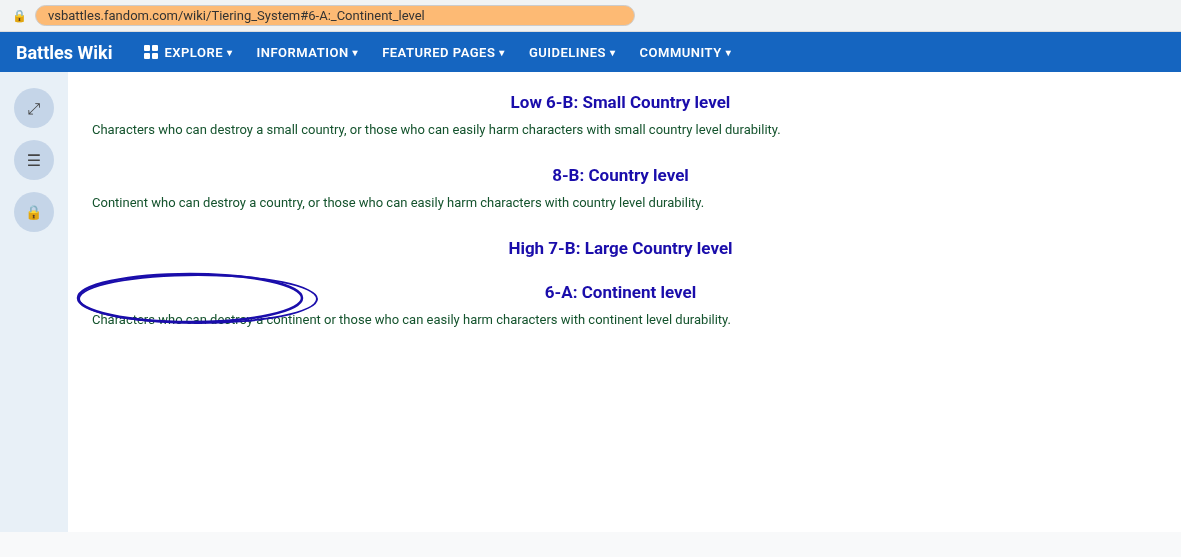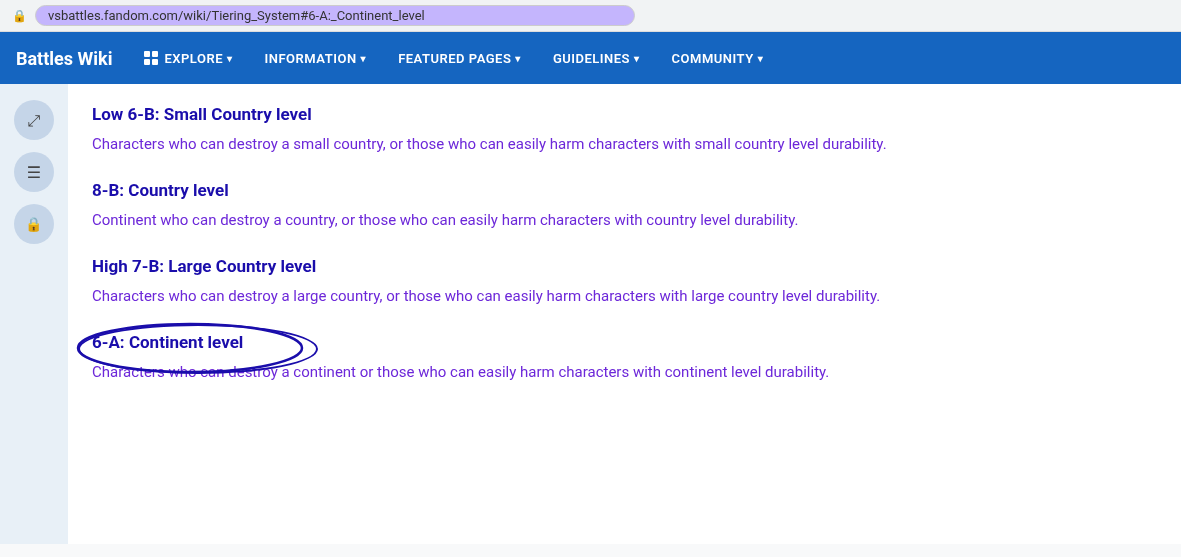--- a/index.html
+++ b/index.html
@@ -15,48 +15,48 @@
       gap: 8px;
       border-bottom: 1px solid #ddd;
     }
     .address-bar-lock {
       color: #666;
       font-size: 12px;
     }
     .address-bar-url {
       font-size: 13px;
       color: #333;
-      background: #c4b5fd;
+      background: #fdba74;
       border: 1px solid #ccc;
       border-radius: 12px;
       padding: 2px 12px;
       flex: 1;
       max-width: 600px;
     }
 
     
     .navbar {
       background: #1565c0;
-      height: 52px;
+      height: 40px;
       display: flex;
       align-items: center;
       padding: 0 16px;
       gap: 0;
     }
     .navbar-brand {
       color: white;
       font-weight: bold;
       font-size: 18px;
       margin-right: 20px;
       white-space: nowrap;
     }
     .nav-items {
       display: flex;
       align-items: center;
-      gap: 12px;
+      gap: 4px;
     }
     .nav-item {
       color: white;
       font-size: 13px;
       font-weight: 600;
       padding: 6px 10px;
       cursor: pointer;
       display: flex;
       align-items: center;
       gap: 4px;
@@ -114,25 +114,26 @@
 
     .tier-section {
       margin-bottom: 24px;
     }
 
     .tier-heading {
       font-size: 17px;
       font-weight: bold;
       color: #1a0dab;
       margin-bottom: 8px;
+      text-align: center;
     }
 
     .tier-description {
-      font-size: 15px;
-      color: #6d28d9;
+      font-size: 13px;
+      color: #14532d;
       line-height: 1.6;
     }
 
     
     .tier-section-highlighted {
       position: relative;
       margin-bottom: 8px;
     }
     .continent-oval {
       position: absolute;
@@ -208,21 +209,20 @@
       <div class="tier-description">Characters who can destroy a small country, or those who can easily harm characters with small country level durability.</div>
     </div>
 
     <div class="tier-section">
       <div class="tier-heading">8-B: Country level</div>
       <div class="tier-description">Continent who can destroy a country, or those who can easily harm characters with country level durability.</div>
     </div>
 
     <div class="tier-section">
       <div class="tier-heading">High 7-B: Large Country level</div>
-      <div class="tier-description">Characters who can destroy a large country, or those who can easily harm characters with large country level durability.</div>
     </div>
 
     <div class="tier-section-highlighted">
       <svg class="continent-oval" style="position:absolute;top:-8px;left:-14px;width:240px;height:50px;overflow:visible;">
         <ellipse cx="110" cy="22" rx="112" ry="24" fill="none" stroke="#1a0dab" stroke-width="2.5"></ellipse>
       </svg>
       <div class="tier-heading">6-A: Continent level</div>
       <div class="tier-description">Characters who can destroy a continent or those who can easily harm characters with continent level durability.</div>
     </div>
 

